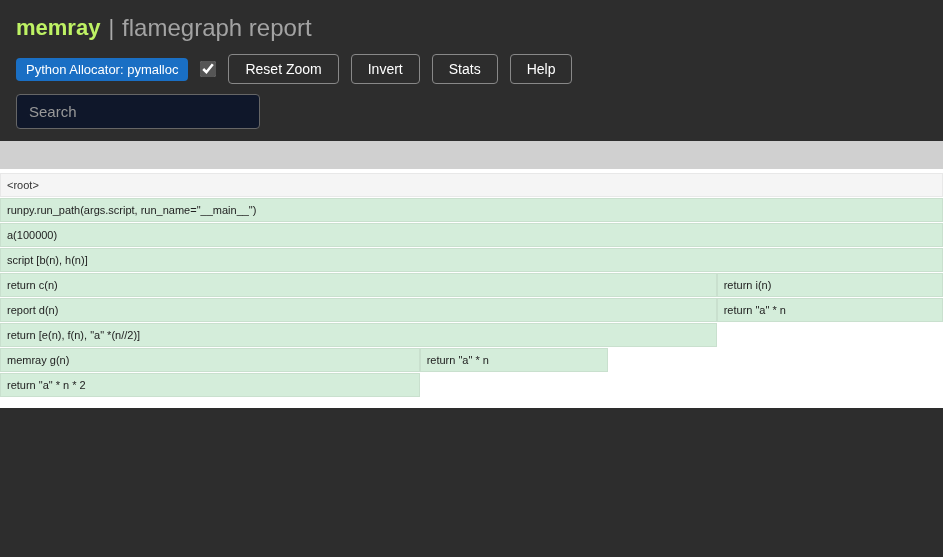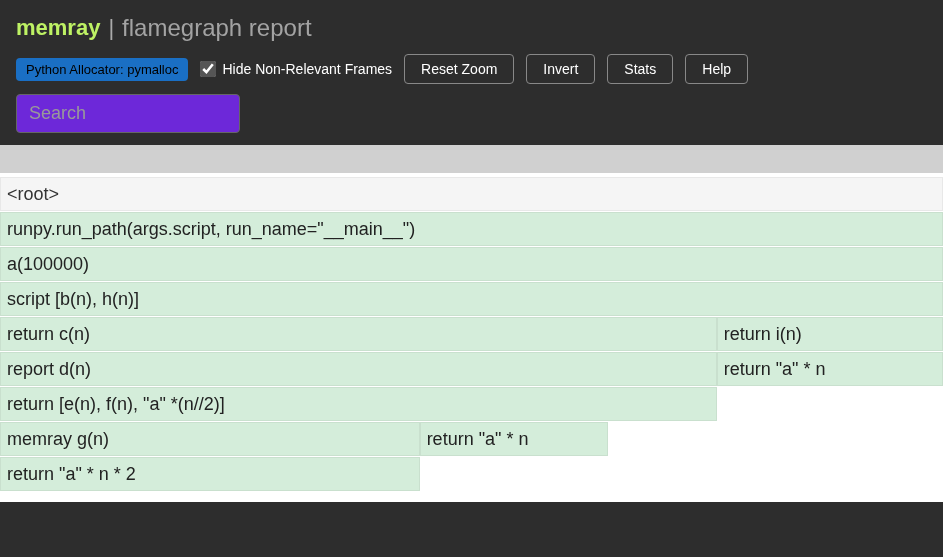--- a/index.html
+++ b/index.html
@@ -36,21 +36,21 @@
       font-weight: normal;
     }
     .header-controls {
       display: flex;
       align-items: center;
       gap: 12px;
       flex-wrap: wrap;
     }
     .badge-pymalloc {
       background: #1a6fc4;
-      color: #000000;
+      color: #ffffff;
       padding: 4px 10px;
       border-radius: 4px;
       font-size: 13px;
       font-weight: 500;
       white-space: nowrap;
     }
     .checkbox-label {
       display: flex;
       align-items: center;
       gap: 6px;
@@ -69,27 +69,27 @@
       border: 1.5px solid #888;
       border-radius: 4px;
       padding: 6px 16px;
       font-size: 14px;
       cursor: pointer;
     }
     .search-row {
       margin-top: 10px;
     }
     .search-input {
-      background: #6d28d9;
+      background: #0f172a;
       border: 1px solid #666;
       border-radius: 4px;
       color: #ccc;
-      font-size: 18px;
+      font-size: 15px;
       padding: 8px 12px;
-      width: 224px;
+      width: 244px;
       outline: none;
     }
     .search-input::placeholder {
       color: #999;
     }
     .flamegraph-area {
       background: #fff;
       margin-top: 0;
       padding: 0;
       min-height: 200px;
@@ -104,26 +104,26 @@
     }
     .flame-row {
       display: flex;
       width: 100%;
       margin-bottom: 1px;
     }
     .flame-block {
       display: flex;
       align-items: center;
       padding: 2px 6px;
-      font-size: 18px;
+      font-size: 11px;
       color: #222;
       overflow: hidden;
       white-space: nowrap;
       text-overflow: ellipsis;
-      height: 34px;
+      height: 24px;
       border: 1px solid rgba(0,0,0,0.05);
     }
     .flame-root {
       background: #f5f5f5;
       width: 100%;
       color: #333;
       font-weight: 500;
     }
     .flame-green-full {
       background: #d4edda;
@@ -139,21 +139,20 @@
 <div class="header">
   <div class="header-title">
     <span class="title-memray">memray</span>
     <span class="title-separator">|</span>
     <span class="title-rest">flamegraph report</span>
   </div>
   <div class="header-controls">
     <span class="badge-pymalloc">Python Allocator: pymalloc</span>
     <label class="checkbox-label">
       <input type="checkbox" checked="" style="">
-      <span>Hide Non-Relevant Frames</span>
     </label>
     <button class="btn">Reset Zoom</button>
     <button class="btn">Invert</button>
     <button class="btn">Stats</button>
     <button class="btn">Help</button>
   </div>
   <div class="search-row">
     <input type="text" class="search-input" placeholder="Search" style="">
   </div>
 </div>

